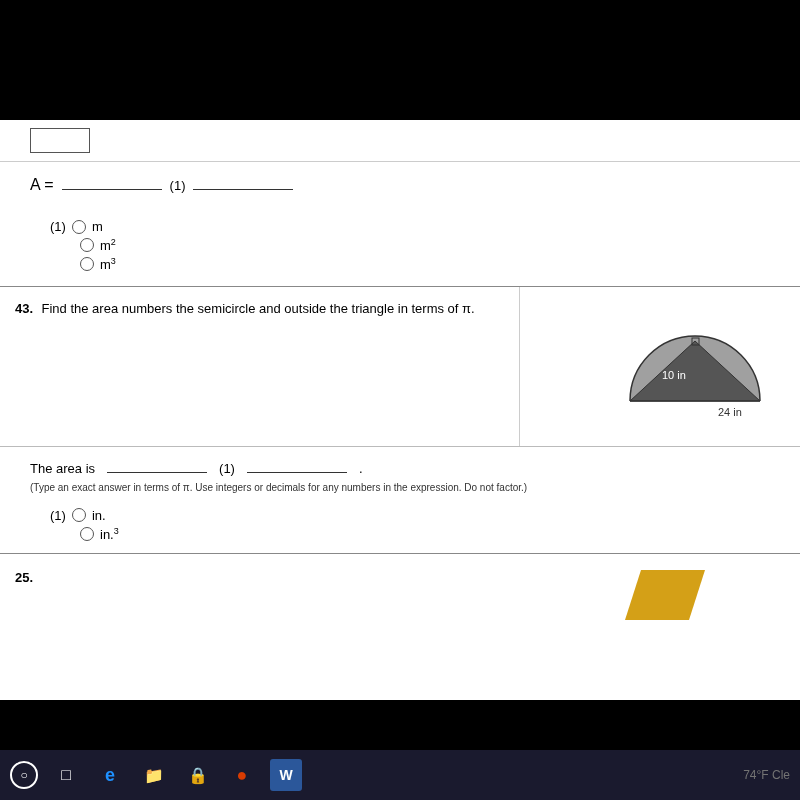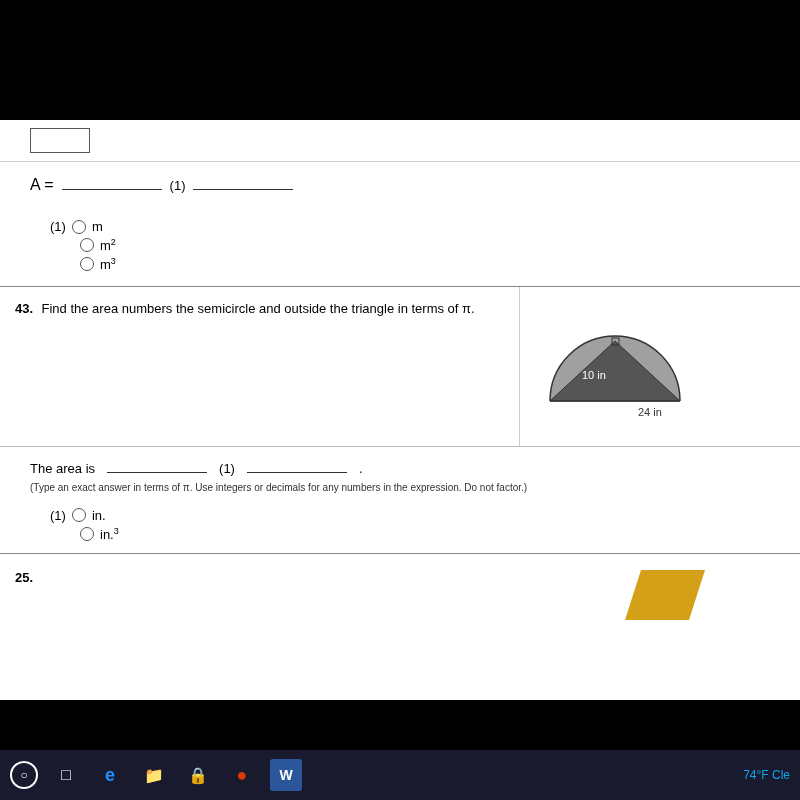--- a/index.html
+++ b/index.html
@@ -53,21 +53,21 @@
       display: flex;
       align-items: center;
       justify-content: center;
       color: white;
       font-size: 12px;
     }
 
     .taskbar-spacer { flex: 1; }
 
     .taskbar-time {
-      color: #0ea5e9;
+      color: #737373;
       font-size: 12px;
       text-align: right;
     }
 
     
     .content {
       position: absolute;
       top: 120px;
       left: 0;
       width: 800px;
@@ -169,21 +169,21 @@
       font-size: 13px;
       display: inline;
       margin-left: 4px;
       line-height: 1.5;
     }
 
     .problem-24-right {
       width: 280px;
       display: flex;
       align-items: center;
-      justify-content: flex-start;
+      justify-content: flex-end;
       padding: 10px;
     }
 
     
     .diagram-container {
       position: relative;
       width: 180px;
       height: 120px;
     }
 

